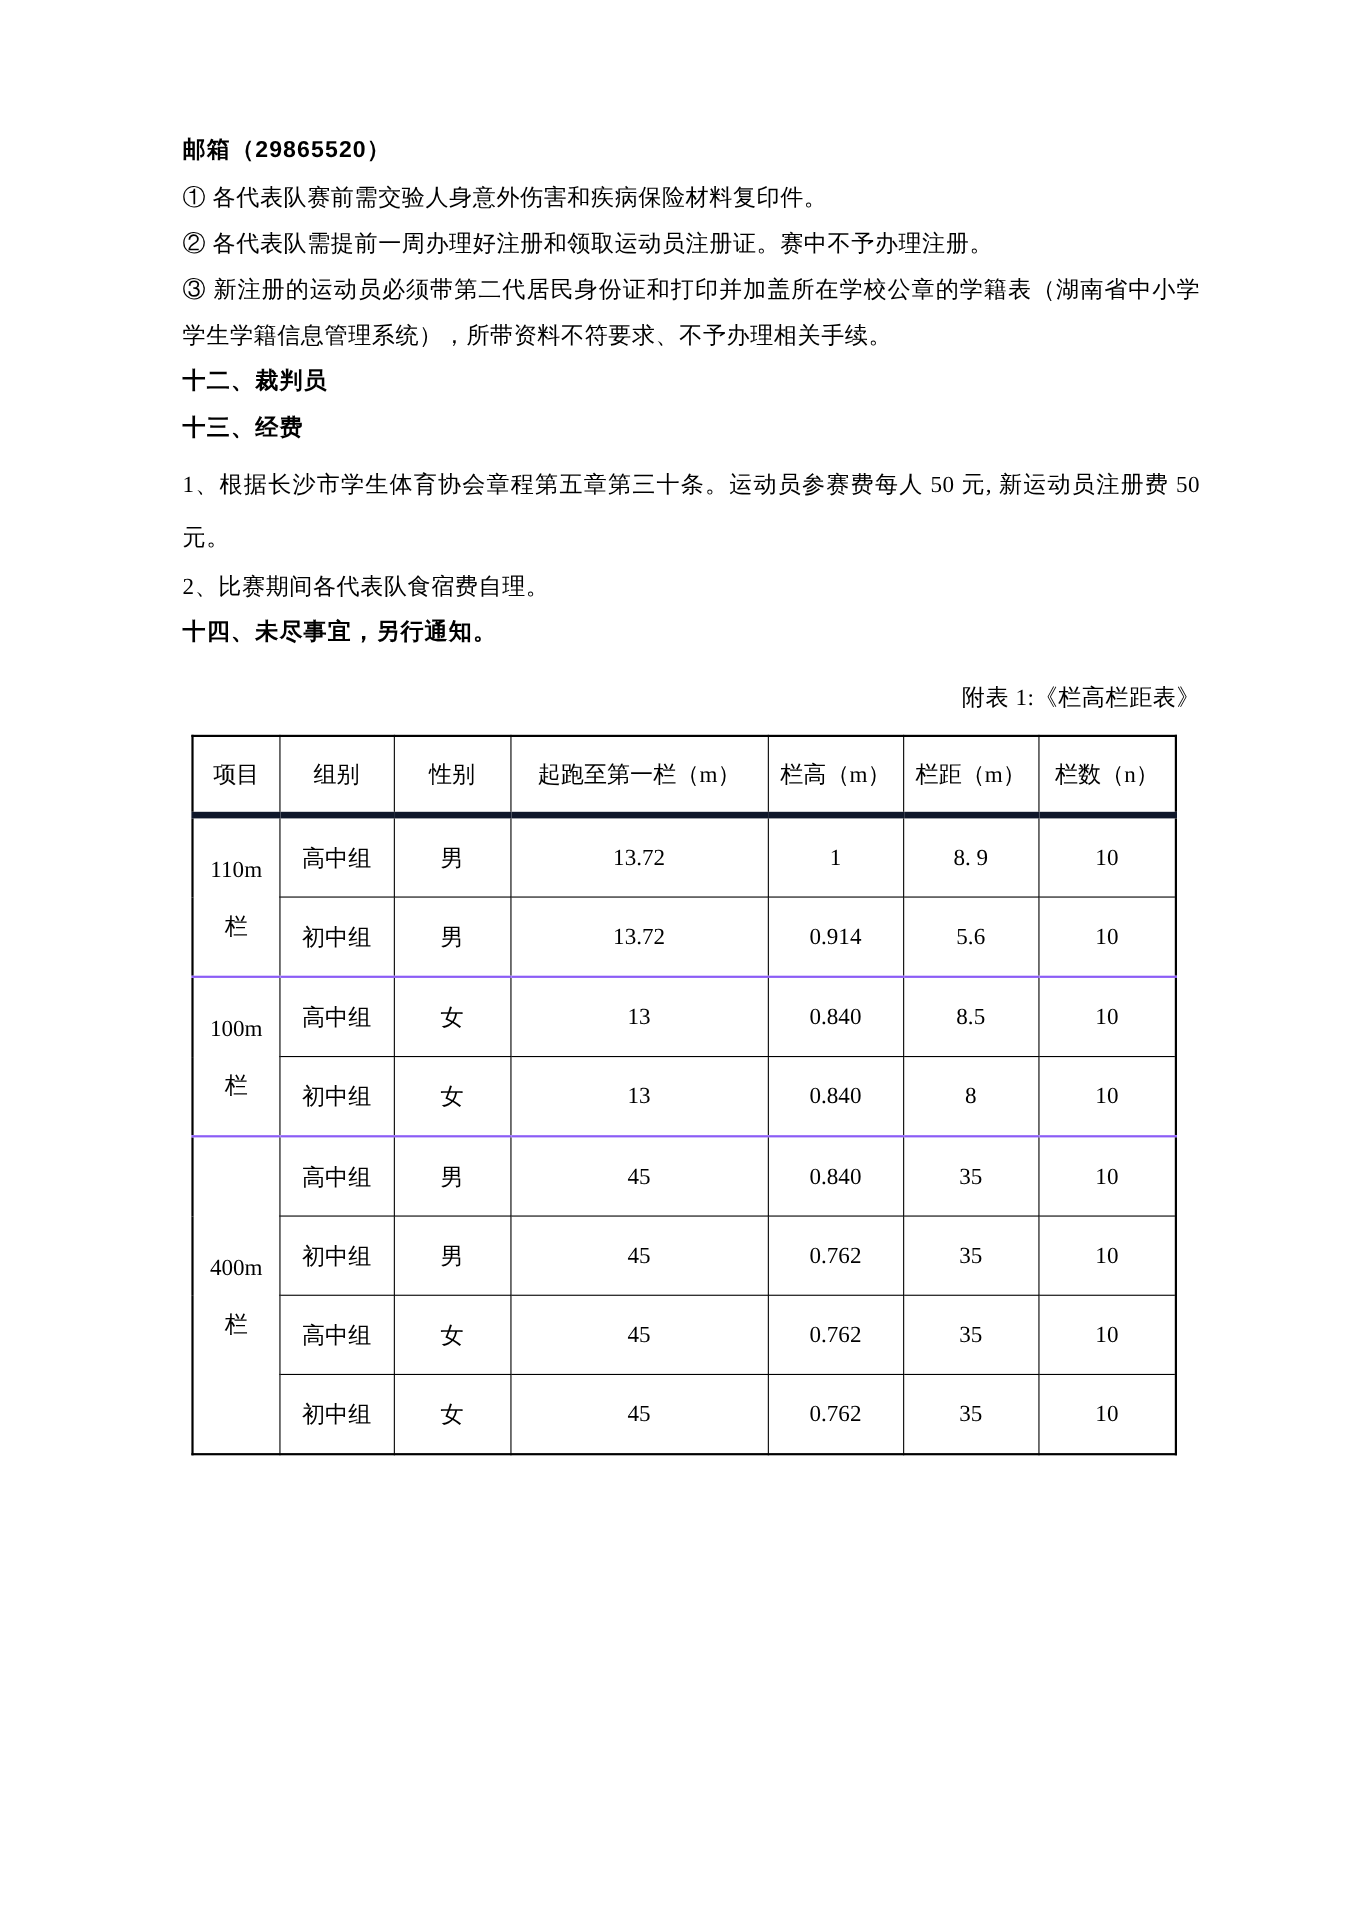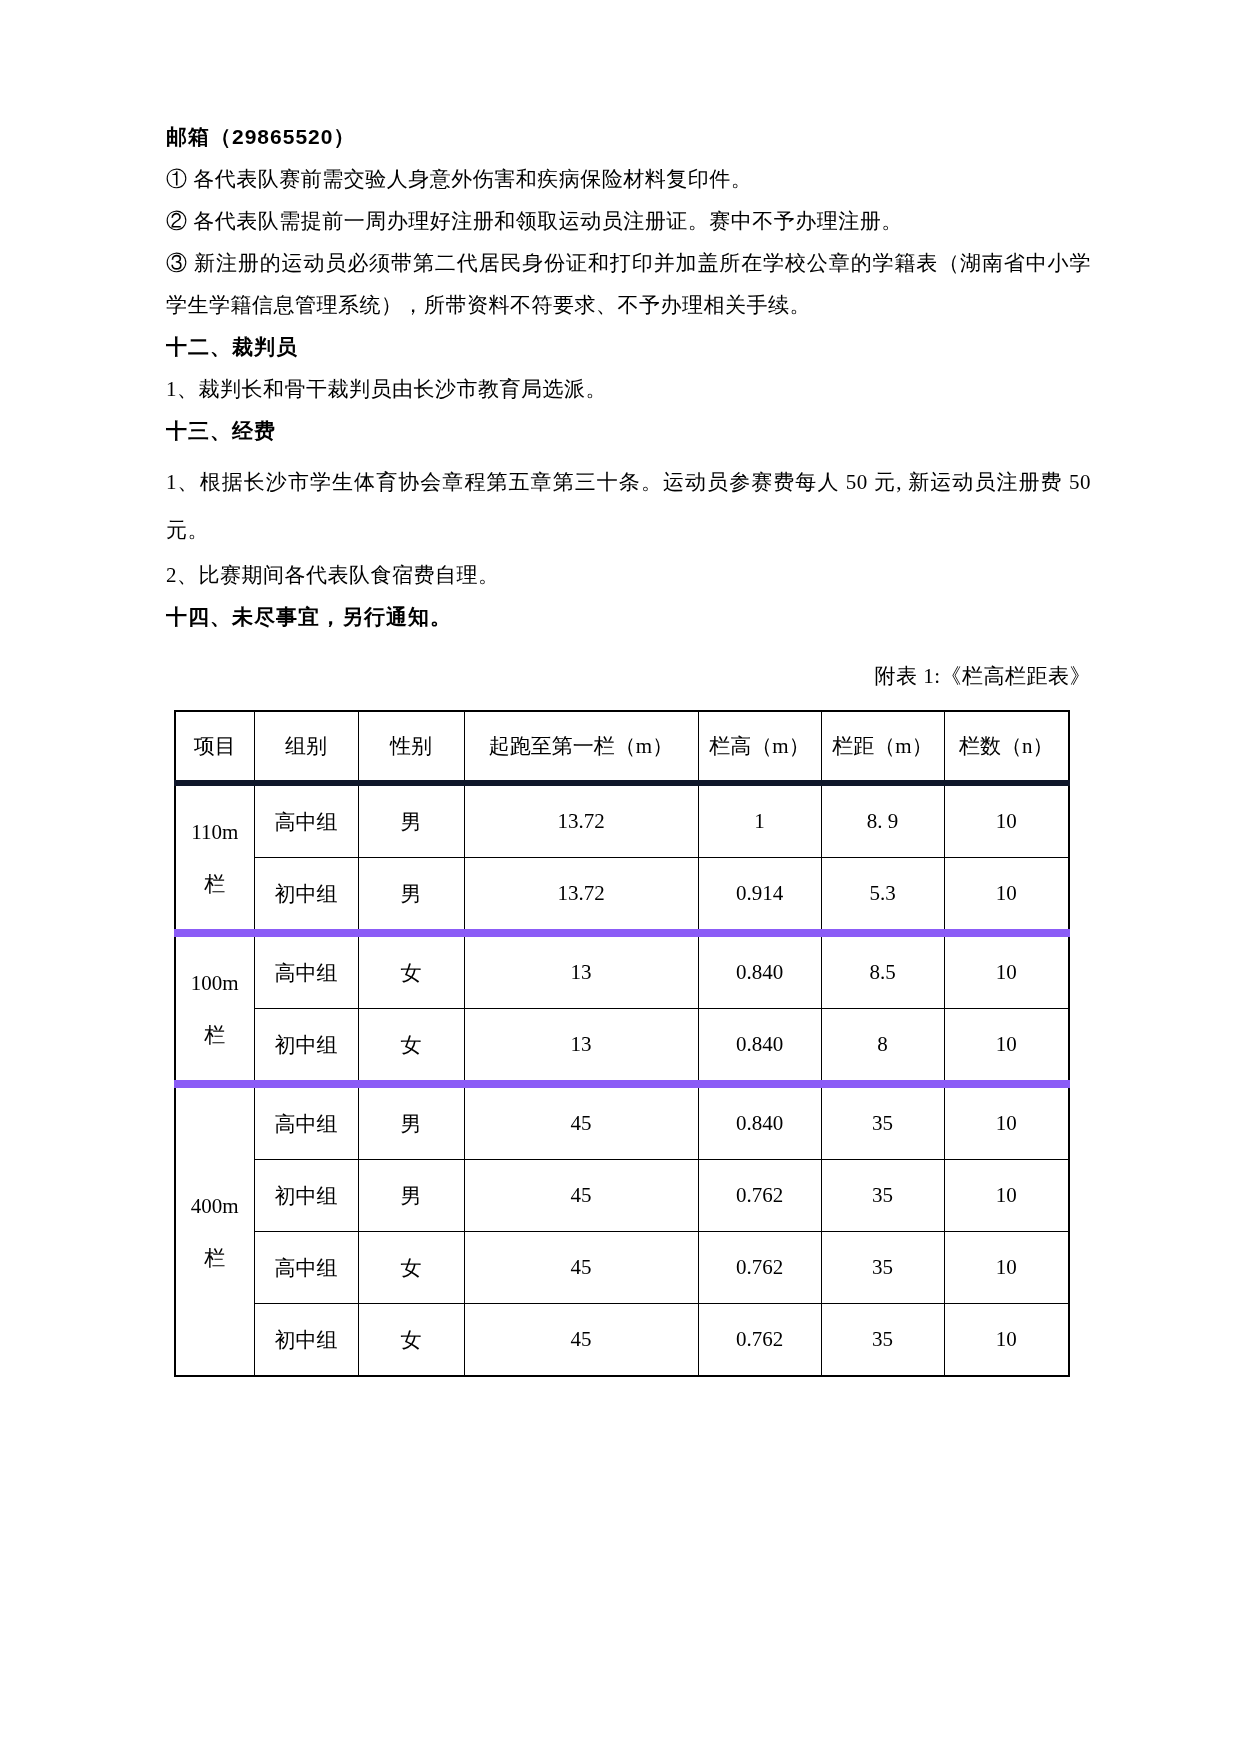--- a/index.html
+++ b/index.html
@@ -41,38 +41,37 @@
     border:1px solid #000;
     text-align:center;
     vertical-align:middle;
     font-size:21px;
     font-weight:normal;
     padding:0;
     overflow:hidden;
   }
   table.hurdle th { height:68px; border-bottom:6px solid #0f172a; }
   table.hurdle td { height:71px; }
-  tr.grp-top td { border-top:8px solid #8b5cf6; }
+  tr.grp-top td { border-top:2px solid #8b5cf6; }
   td.proj {
     white-space:pre-line;
     line-height:52px;
     font-family:Liberation Serif, serif;
   }
 </style>
 </head>
 <body>
 
 <div class="page">
 
   <p class="para bold">邮箱（29865520）</p>
   <p class="para">① 各代表队赛前需交验人身意外伤害和疾病保险材料复印件。</p>
   <p class="para">② 各代表队需提前一周办理好注册和领取运动员注册证。赛中不予办理注册。</p>
   <p class="para">③ 新注册的运动员必须带第二代居民身份证和打印并加盖所在学校公章的学籍表（湖南省中小学学生学籍信息管理系统），所带资料不符要求、不予办理相关手续。</p>
   <p class="para bold">十二、裁判员</p>
-  <p class="para">1、裁判长和骨干裁判员由长沙市教育局选派。</p>
   <p class="para bold">十三、经费</p>
   <p class="para p-fee">1、根据长沙市学生体育协会章程第五章第三十条。运动员参赛费每人 50 元, 新运动员注册费 50 元。</p>
   <p class="para">2、比赛期间各代表队食宿费自理。</p>
   <p class="para bold">十四、未尽事宜，另行通知。</p>
   <p class="para p-caption">附表 1:《栏高栏距表》</p>
 
   <table class="hurdle">
     <colgroup>
       <col style="width:79px">
         <col style="width:104px">
@@ -101,21 +100,21 @@
         <td>13.72</td>
         <td>1</td>
         <td>8. 9</td>
         <td>10</td>
       </tr>
       <tr>
         <td>初中组</td>
         <td>男</td>
         <td>13.72</td>
         <td>0.914</td>
-        <td>5.3</td>
+        <td>5.6</td>
         <td>10</td>
       </tr>
 
       <tr class="grp-top">
         <td class="proj" rowspan="2">100m
 栏</td>
         <td>高中组</td>
         <td>女</td>
         <td>13</td>
         <td>0.840</td>

